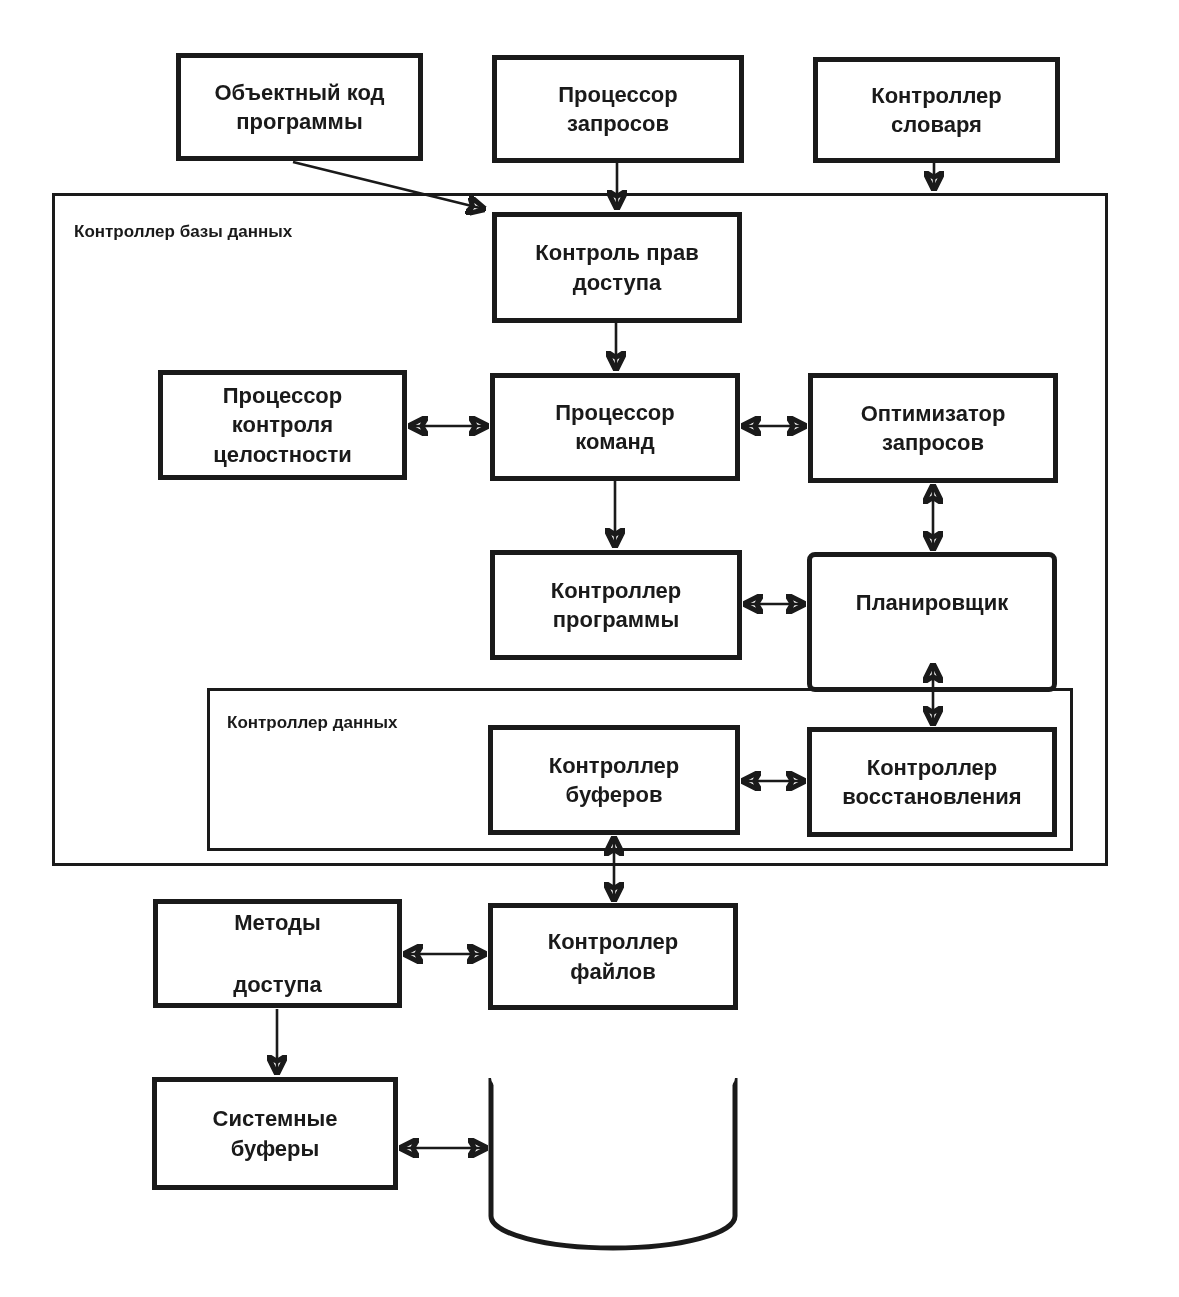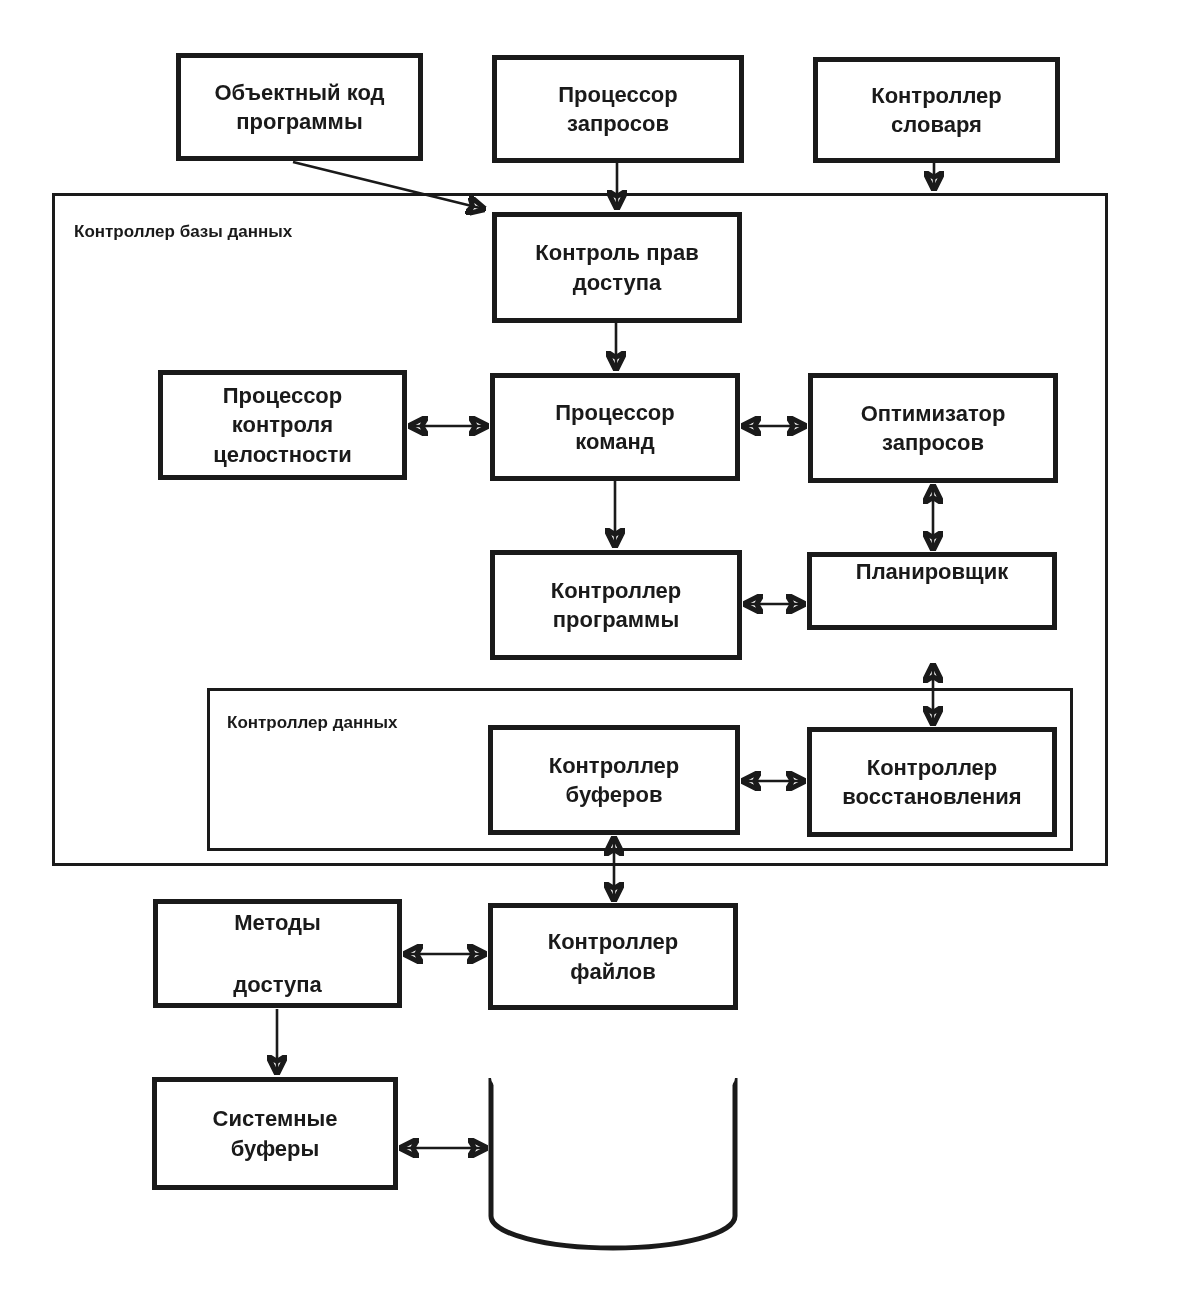--- a/index.html
+++ b/index.html
@@ -22,21 +22,21 @@
   .node span{display:block;white-space:nowrap;}
   
   [data-name="node-object-code"]            {left:160px;top:53px;width:247px;height:108px;margin-left:16px;}
   [data-name="node-query-processor"]        {left:492px;top:55px;width:252px;height:108px;}
   [data-name="node-dictionary-controller"]  {left:813px;top:57px;width:247px;height:106px;}
   [data-name="node-access-rights-control"]  {left:492px;top:212px;width:250px;height:111px;}
   [data-name="node-integrity-control"]      {left:158px;top:370px;width:249px;height:110px;}
   [data-name="node-command-processor"]      {left:490px;top:373px;width:250px;height:108px;}
   [data-name="node-query-optimizer"]        {left:808px;top:373px;width:250px;height:110px;}
   [data-name="node-transaction-controller"] {left:490px;top:550px;width:252px;height:110px;}
-  [data-name="node-scheduler"]              {left:807px;top:552px;width:250px;height:78px;padding-bottom:38px;}
+  [data-name="node-scheduler"]              {left:807px;top:552px;width:250px;height:140px;padding-bottom:38px;border-radius:8px;}
   [data-name="node-buffer-controller"]      {left:488px;top:725px;width:252px;height:110px;}
   [data-name="node-recovery-controller"]    {left:807px;top:727px;width:250px;height:110px;}
   [data-name="node-access-methods"]         {left:153px;top:899px;width:249px;height:109px;gap:32px;}
   [data-name="node-file-controller"]        {left:488px;top:903px;width:250px;height:107px;}
   [data-name="node-system-buffers"]         {left:152px;top:1077px;width:246px;height:113px;}
   
   [data-name="container-database-controller"]{left:52px;top:193px;width:1056px;height:673px;}
   [data-name="container-database-controller-label"]{left:74px;top:222px;}
   [data-name="container-data-controller"]{left:207px;top:688px;width:866px;height:163px;}
   [data-name="container-data-controller-label"]{left:227px;top:713px;}

